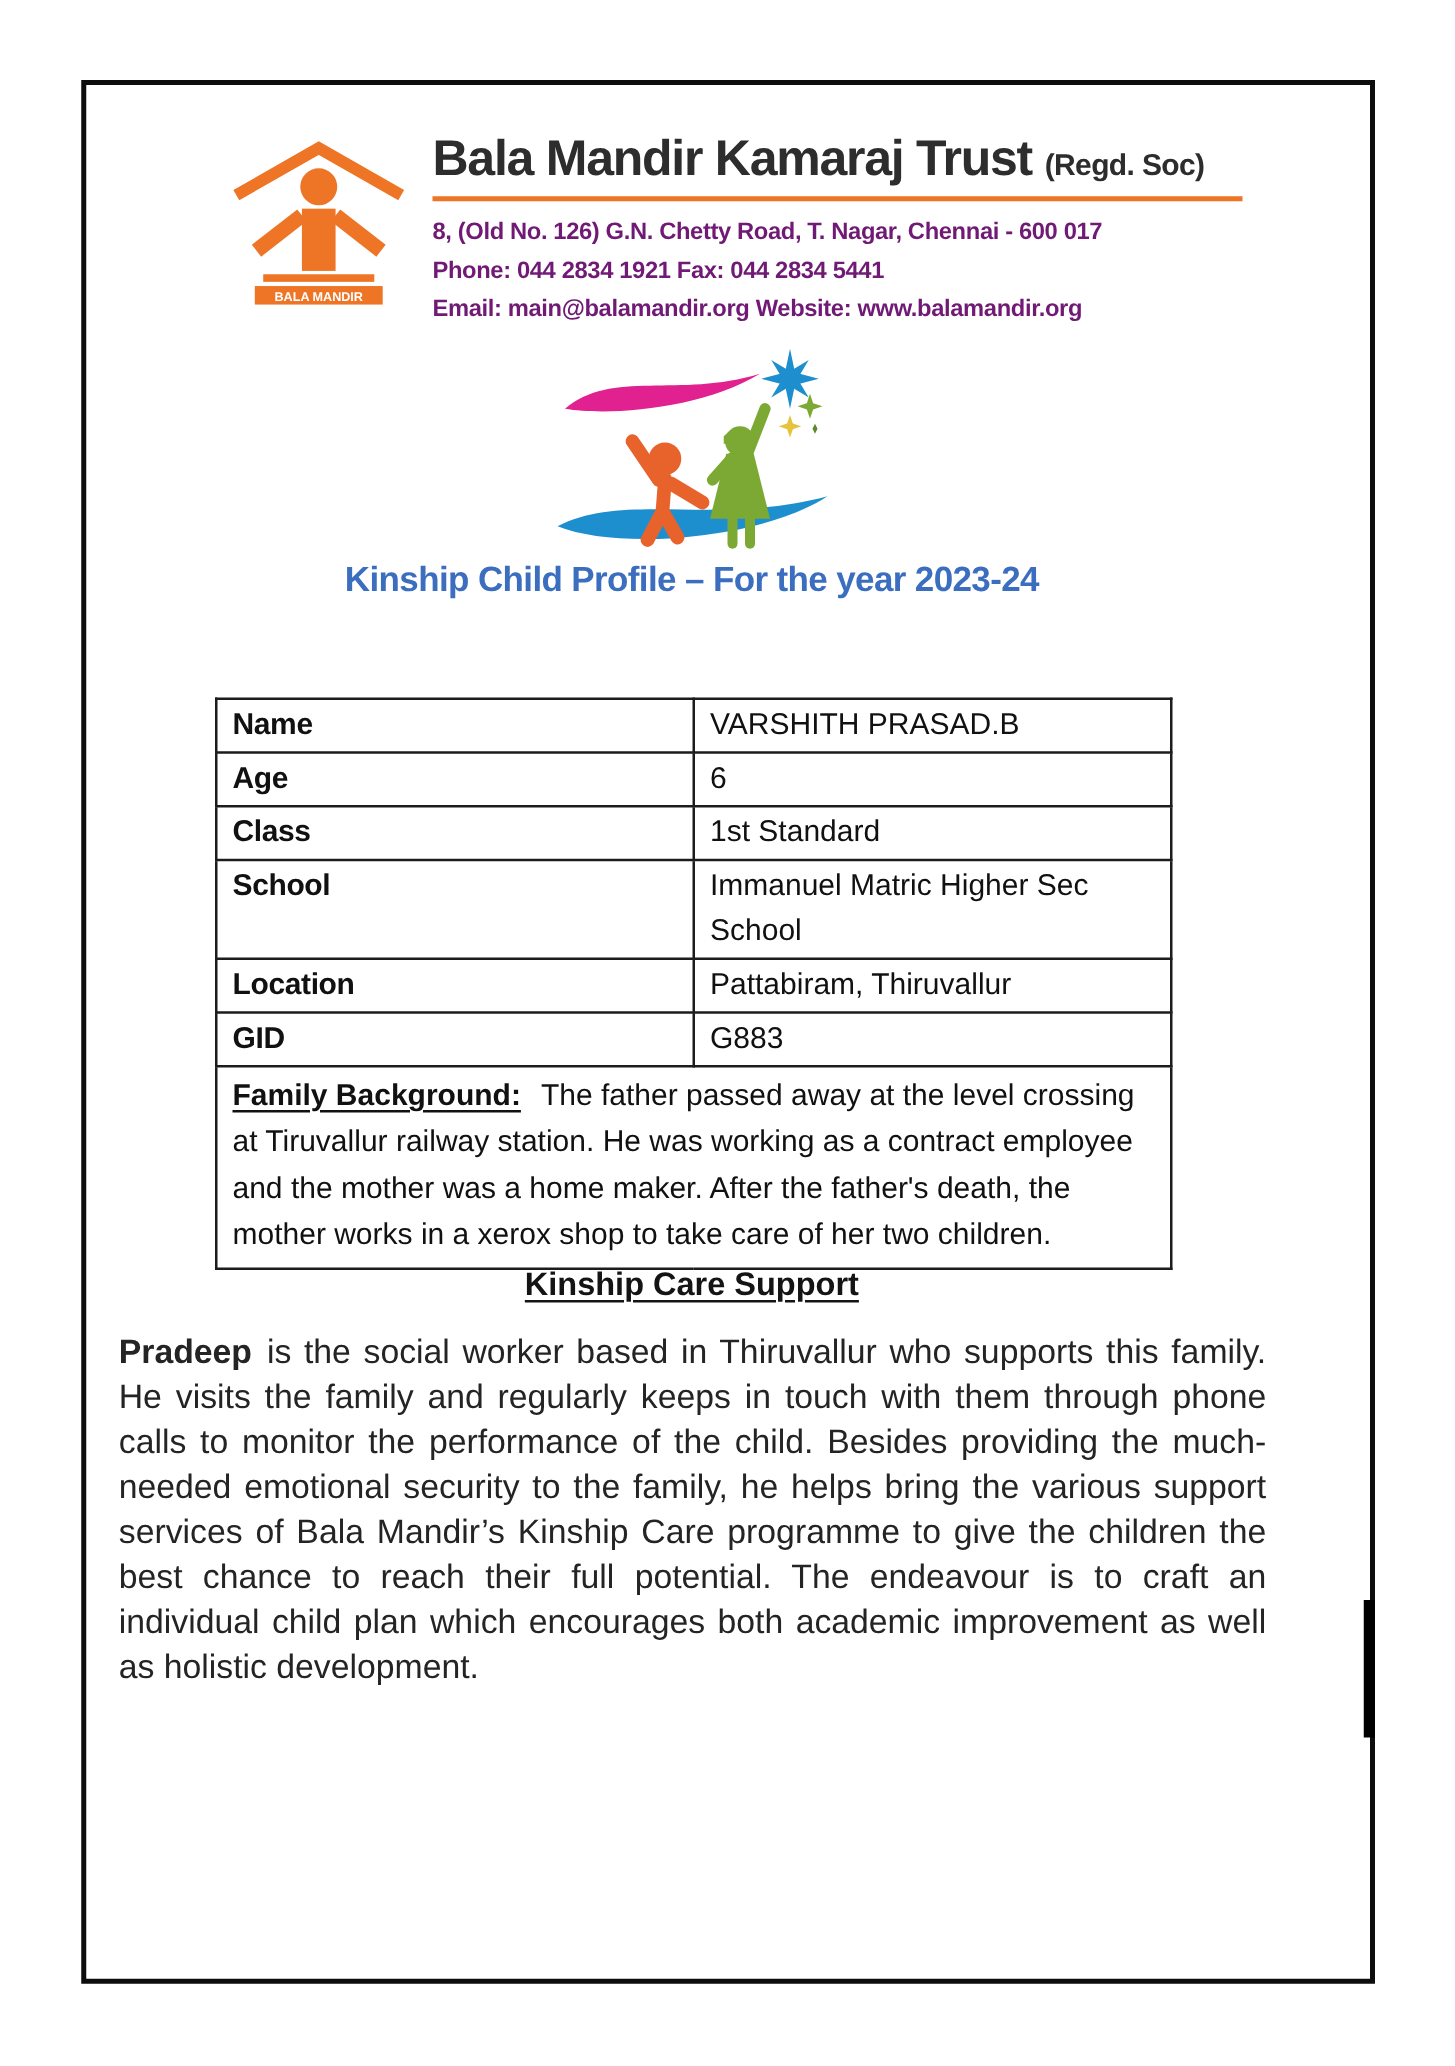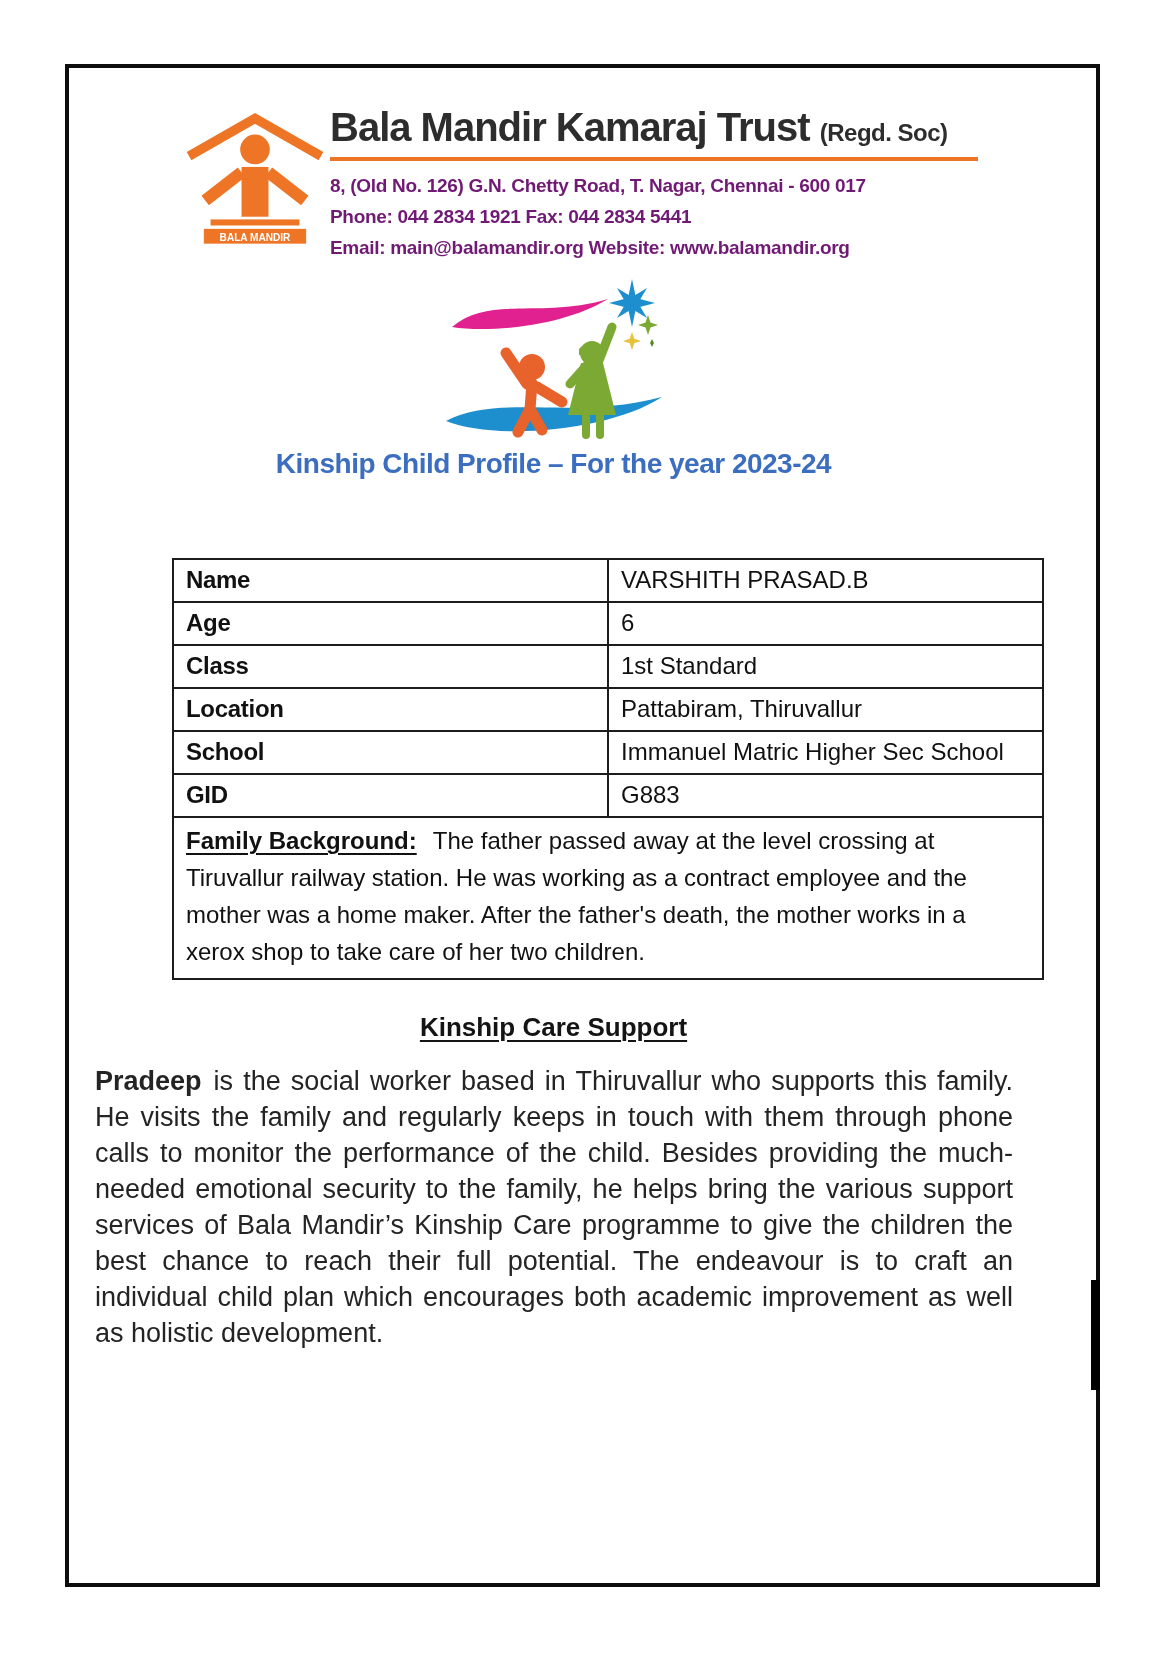--- a/index.html
+++ b/index.html
@@ -4,35 +4,35 @@
 <style>
   * { margin:0; padding:0; box-sizing:border-box; }
   html,body { width:1164px; height:1653px; background:#ffffff; font-family:"Liberation Sans", sans-serif; }
   .page {
     position:absolute; left:65px; top:64px; width:1035px; height:1523px;
     background:#fff; border:4px solid #0d0d0d;
   }
   
   .letterhead { position:absolute; left:111px; top:37px; display:flex; }
   .org-logo { width:150px; height:140px; flex:0 0 auto; }
-  .lh-text { margin-left:0; width:655px; }
+  .lh-text { margin-left:16px; width:655px; }
   .org-line { font-size:40px; font-weight:bold; color:#2d2d2d; letter-spacing:-1px; white-space:nowrap; }
   .org-suffix { font-size:24px; font-weight:bold; color:#2d2d2d; letter-spacing:-0.5px; }
   .orange-rule { height:4px; background:#ED7525; margin:7px 0 9px 0; width:648px; }
   .addr { font-size:19px; font-weight:bold; color:#701a75; line-height:31px; letter-spacing:-0.3px; white-space:nowrap; }
   
   .children-logo { position:absolute; left:371px; top:194px; width:228px; height:188px; }
   
   .doc-title {
     position:absolute; left:103px; top:380px; width:763px; text-align:center;
     font-size:28px; font-weight:bold; color:#3C6EC0; letter-spacing:-0.5px;
   }
   
   .profile-table {
-    position:absolute; left:103px; top:490px; width:872px;
+    position:absolute; left:103px; top:490px; width:766px;
     border-collapse:collapse; table-layout:fixed;padding-left:12px;
   }
   .profile-table th, .profile-table td {
     border:2px solid #1c1c1c; vertical-align:top; text-align:left;
     font-size:24px; line-height:36px; color:#111; padding:2px 12px 3px 12px;
   }
   .profile-table th { width:50%; font-weight:bold; letter-spacing:-0.3px; }
   .fb-cell { padding:4px 12px 8px 12px !important; line-height:37px !important; }
   .fb-label { font-weight:bold; text-decoration:underline; text-decoration-thickness:2px; text-underline-offset:4px; }
   .fb-text { margin-left:16px; }
@@ -123,26 +123,26 @@
       </tr>
       <tr>
         <th>Age</th>
         <td>6</td>
       </tr>
       <tr>
         <th>Class</th>
         <td>1st Standard</td>
       </tr>
       <tr>
+        <th>School</th>
+        <td>Immanuel Matric Higher Sec School</td>
+      </tr>
+      <tr>
         <th>Location</th>
         <td>Pattabiram, Thiruvallur</td>
-      </tr>
-      <tr>
-        <th>School</th>
-        <td>Immanuel Matric Higher Sec School</td>
       </tr>
       <tr>
         <th>GID</th>
         <td>G883</td>
       </tr>
       <tr>
         <td class="fb-cell" colspan="2">
           <span class="fb-label">Family Background:</span><span class="fb-text">The father passed away at the level crossing at Tiruvallur railway station. He was working as a contract employee and the mother was a home maker. After the father's death, the mother  works in a xerox shop to take care of her two children.</span>
         </td>
       </tr>

